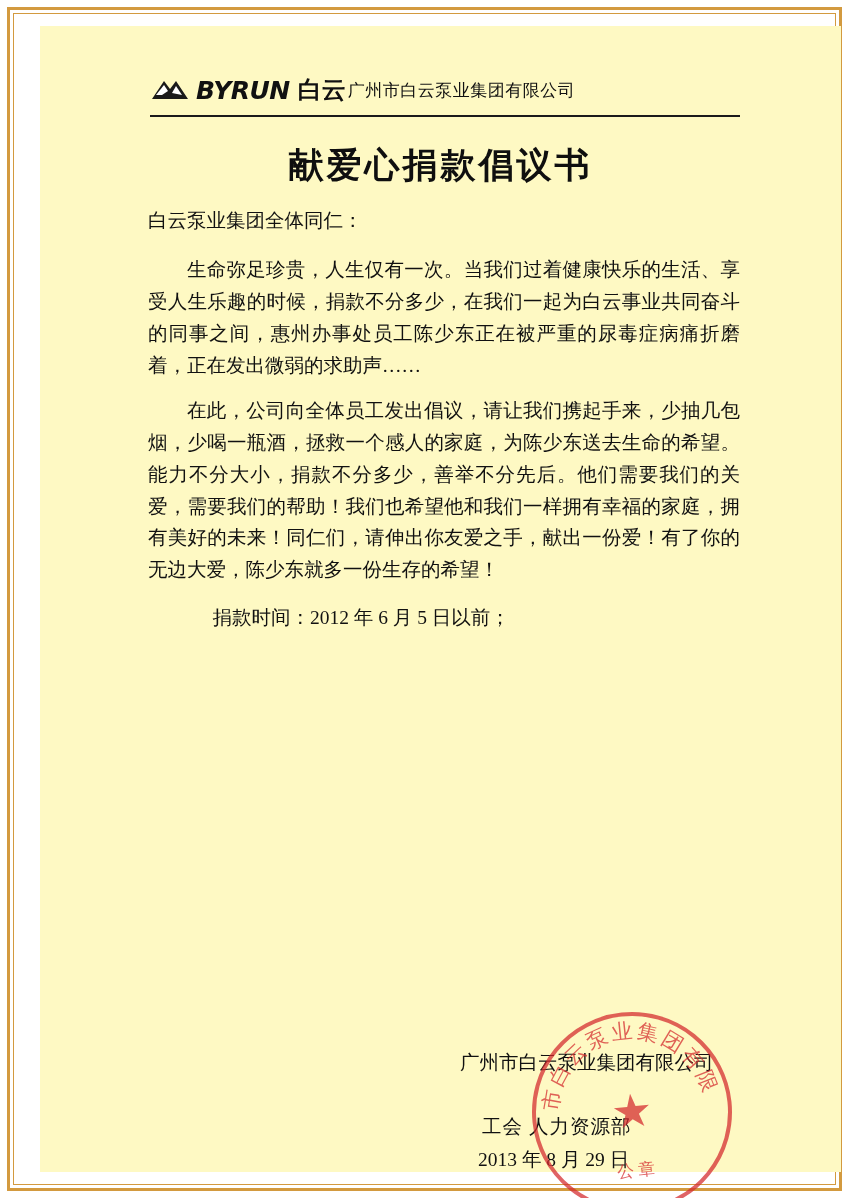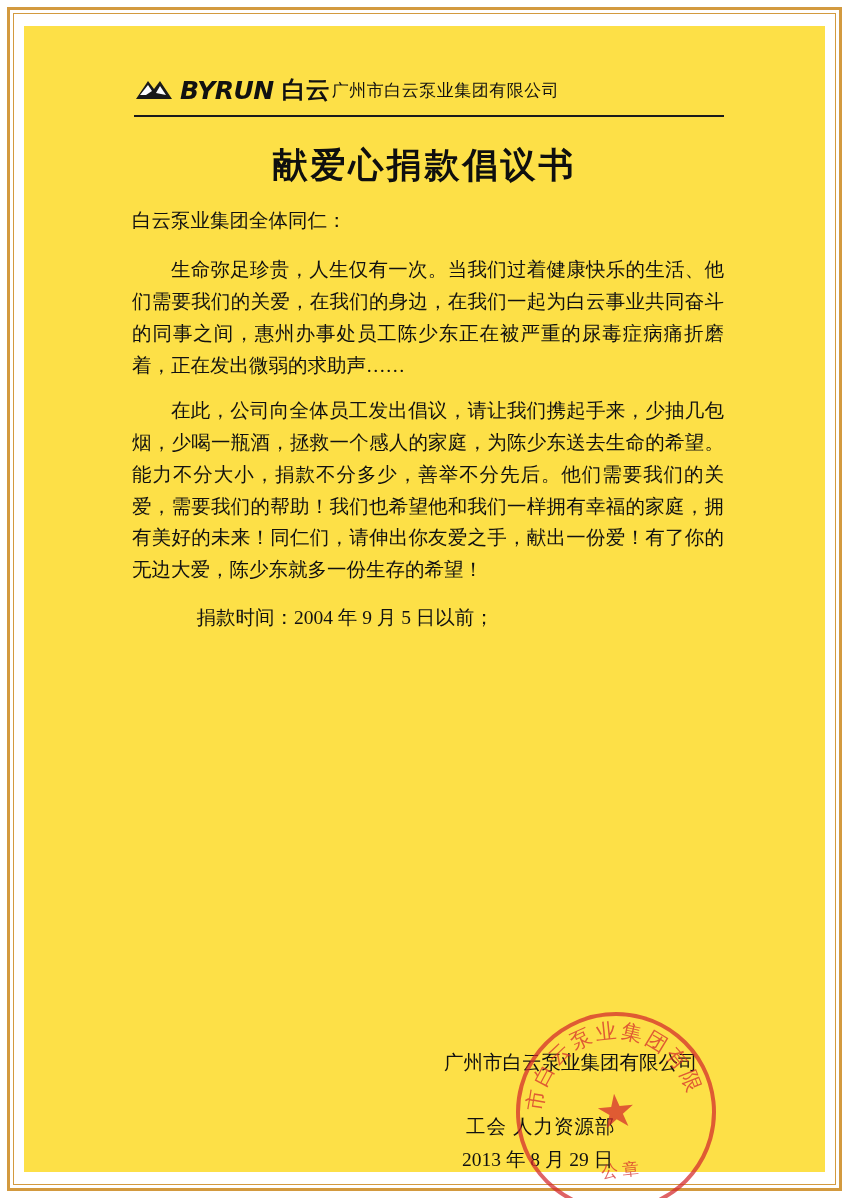--- a/index.html
+++ b/index.html
@@ -32,25 +32,25 @@
     position: absolute;
     left: 13px;
     top: 13px;
     width: 823px;
     height: 1172px;
     border: 1px solid #d39a3f;
     box-sizing: border-box;
   }
   .sheet {
     position: absolute;
-    left: 24px;
+    left: 40px;
     top: 26px;
     width: 801px;
     height: 1146px;
-    background: #fde047;
+    background: #fef9c3;
     box-sizing: border-box;
   }
 
   
   .letterhead {
     position: absolute;
     left: 110px;
     top: 42px;
     width: 590px;
     height: 44px;
@@ -239,29 +239,29 @@
       <span class="logo-cn">白云</span>
       <span class="company-line">广州市白云泵业集团有限公司</span>
     </div>
     <div class="letterhead-rule"></div>
 
     <div class="doc-title">献爱心捐款倡议书</div>
 
     <div class="body-area">
       <div class="salutation">白云泵业集团全体同仁：</div>
 
-      <p class="para">生命弥足珍贵，人生仅有一次。当我们过着健康快乐的生活、他们需要我们的关爱，在我们的身边，在我们一起为白云事业共同奋斗的同事之间，惠州办事处员工陈少东正在被严重的尿毒症病痛折磨着，正在发出微弱的求助声……</p>
+      <p class="para">生命弥足珍贵，人生仅有一次。当我们过着健康快乐的生活、享受人生乐趣的时候，捐款不分多少，在我们一起为白云事业共同奋斗的同事之间，惠州办事处员工陈少东正在被严重的尿毒症病痛折磨着，正在发出微弱的求助声……</p>
       <div class="spacer-6"></div>
       <div class="spacer-6"></div>
       <p class="para">在此，公司向全体员工发出倡议，请让我们携起手来，少抽几包烟，少喝一瓶酒，拯救一个感人的家庭，为陈少东送去生命的希望。能力不分大小，捐款不分多少，善举不分先后。他们需要我们的关爱，需要我们的帮助！我们也希望他和我们一样拥有幸福的家庭，拥有美好的未来！同仁们，请伸出你友爱之手，献出一份爱！有了你的无边大爱，陈少东就多一份生存的希望！</p>
 
       <div class="spacer-14"></div>
 
       <div class="info-line">
-        <span class="lbl">捐款时间：</span><span>2004 年 9 月 5 日以前；</span>
+        <span class="lbl">捐款时间：</span><span>2012 年 6 月 5 日以前；</span>
       </div>
 
       <div class="spacer-6"></div>
 
 
       <div class="spacer-10"></div>
 
     </div>
 
     <div class="signature">

